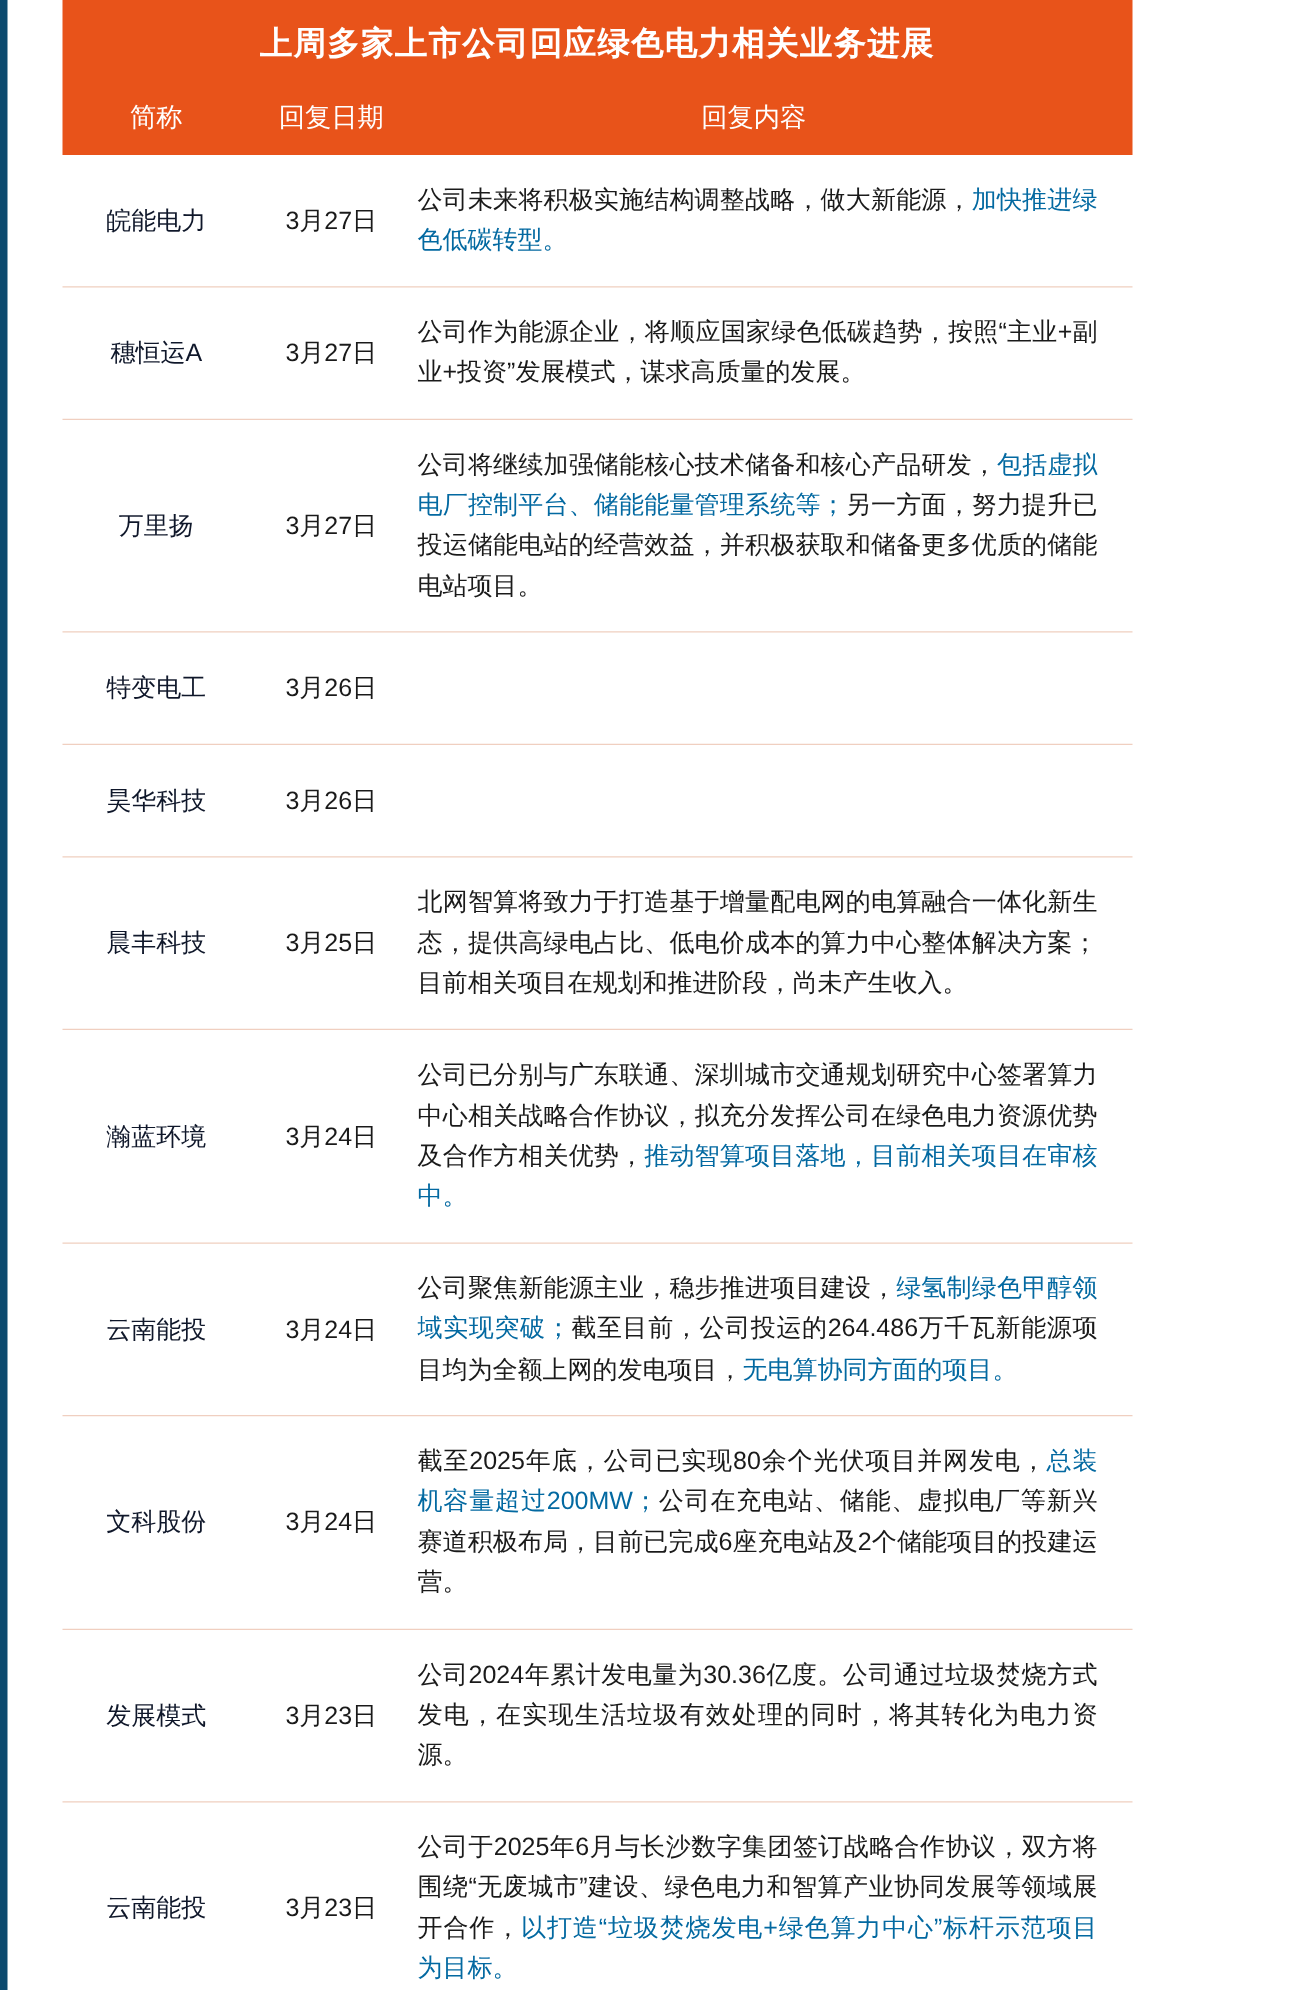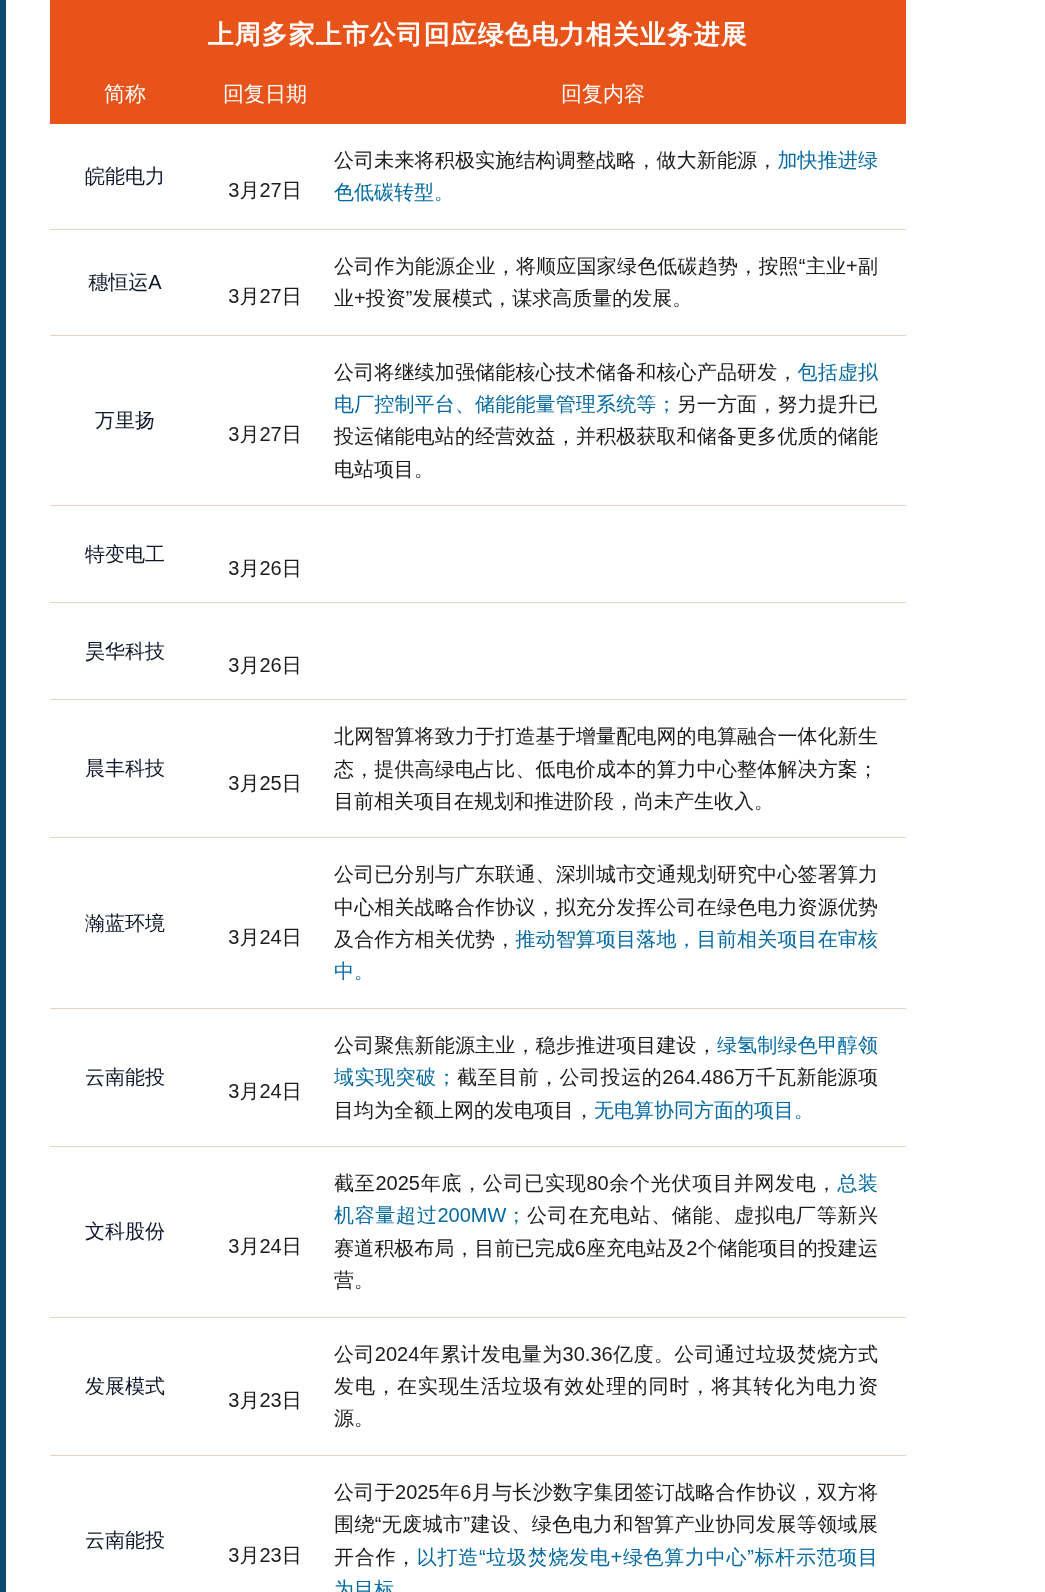--- a/index.html
+++ b/index.html
@@ -72,21 +72,20 @@
   }
   .row .col-name {
     font-size: 20px;
     color: #0f172a;
     text-align: center;
   }
   .row .col-date {
     font-size: 20px;
     color: #1a1a1a;
     text-align: center;
-    margin-top: 29px;
   }
   .row .col-content {
     font-size: 20px;
     line-height: 1.62;
     color: #1a1a1a;
     text-align: justify;
     padding-left: 4px;
   }
   .hl {
     color: #0369a1;

